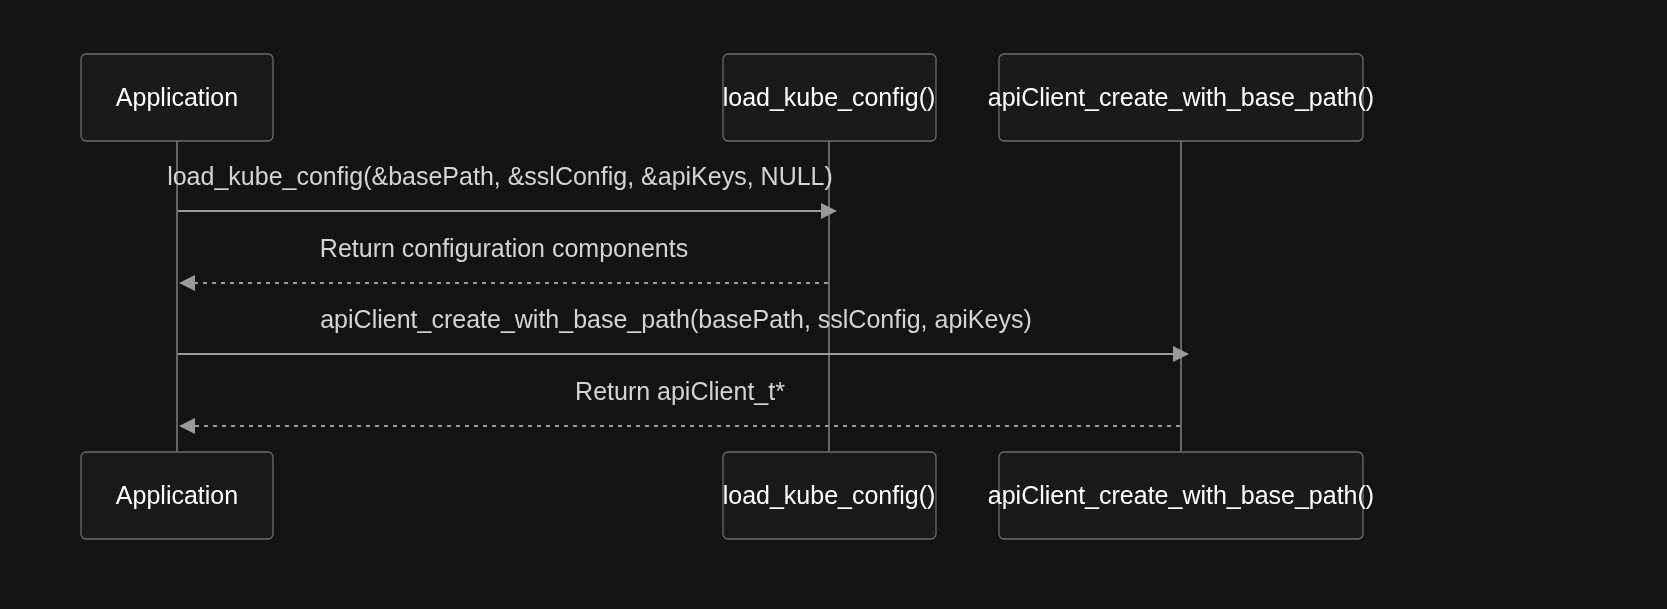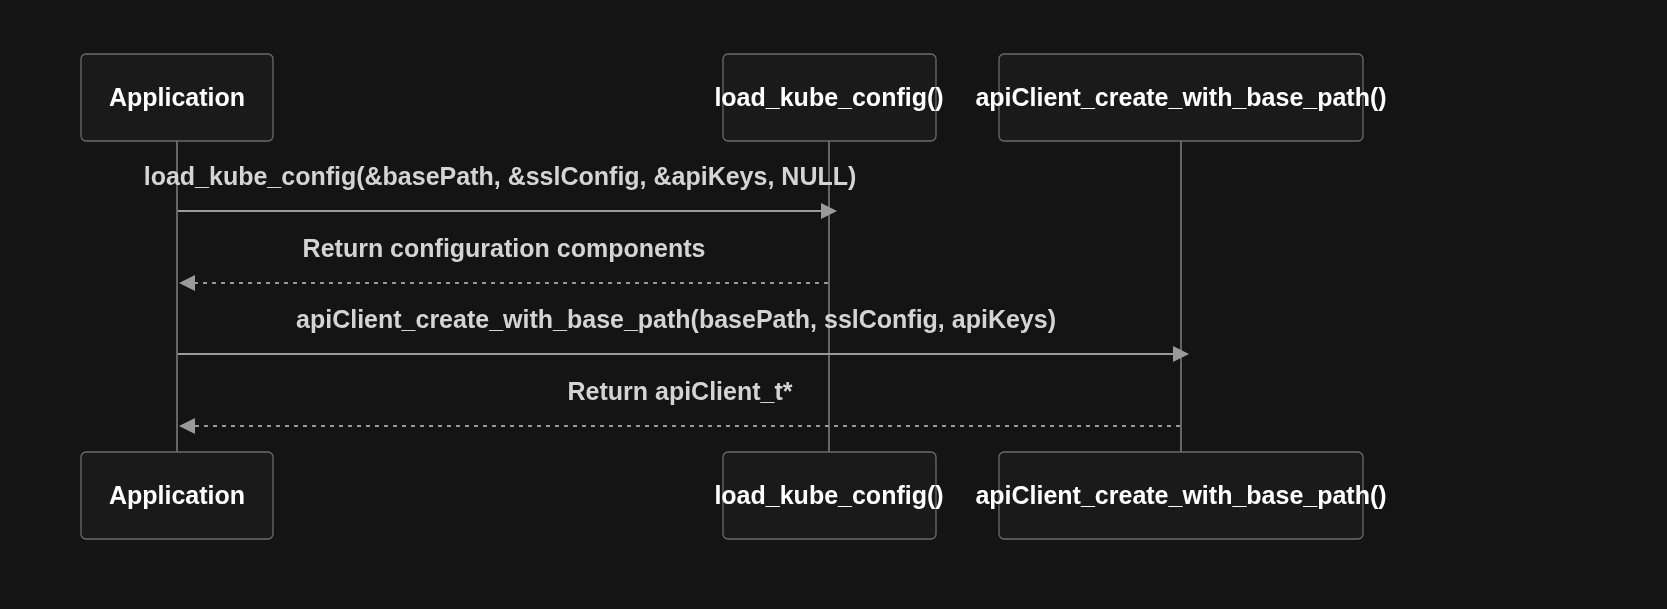--- a/index.html
+++ b/index.html
@@ -11,21 +11,20 @@
     width: 1667px;
     height: 609px;
     font-family: "Liberation Sans", sans-serif;
     overflow: hidden;
   }
   #diagram-root {
     position: relative;
     width: 1667px;
     height: 609px;
     background: #141414;
-    font-weight: bold;
   }
   svg#sequence-svg {
     position: absolute;
     top: 0;
     left: 0;
     width: 1667px;
     height: 609px;
     display: block;
   }
   .participant-box {

